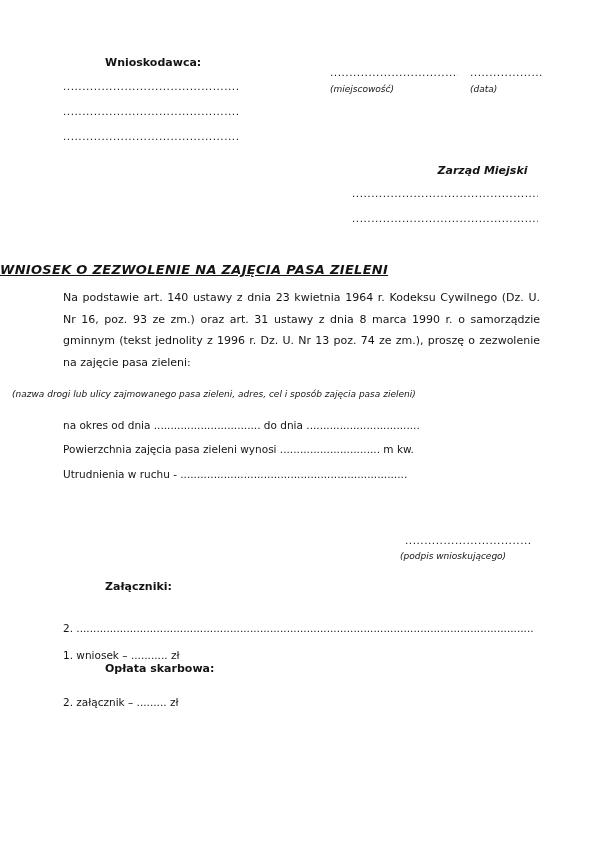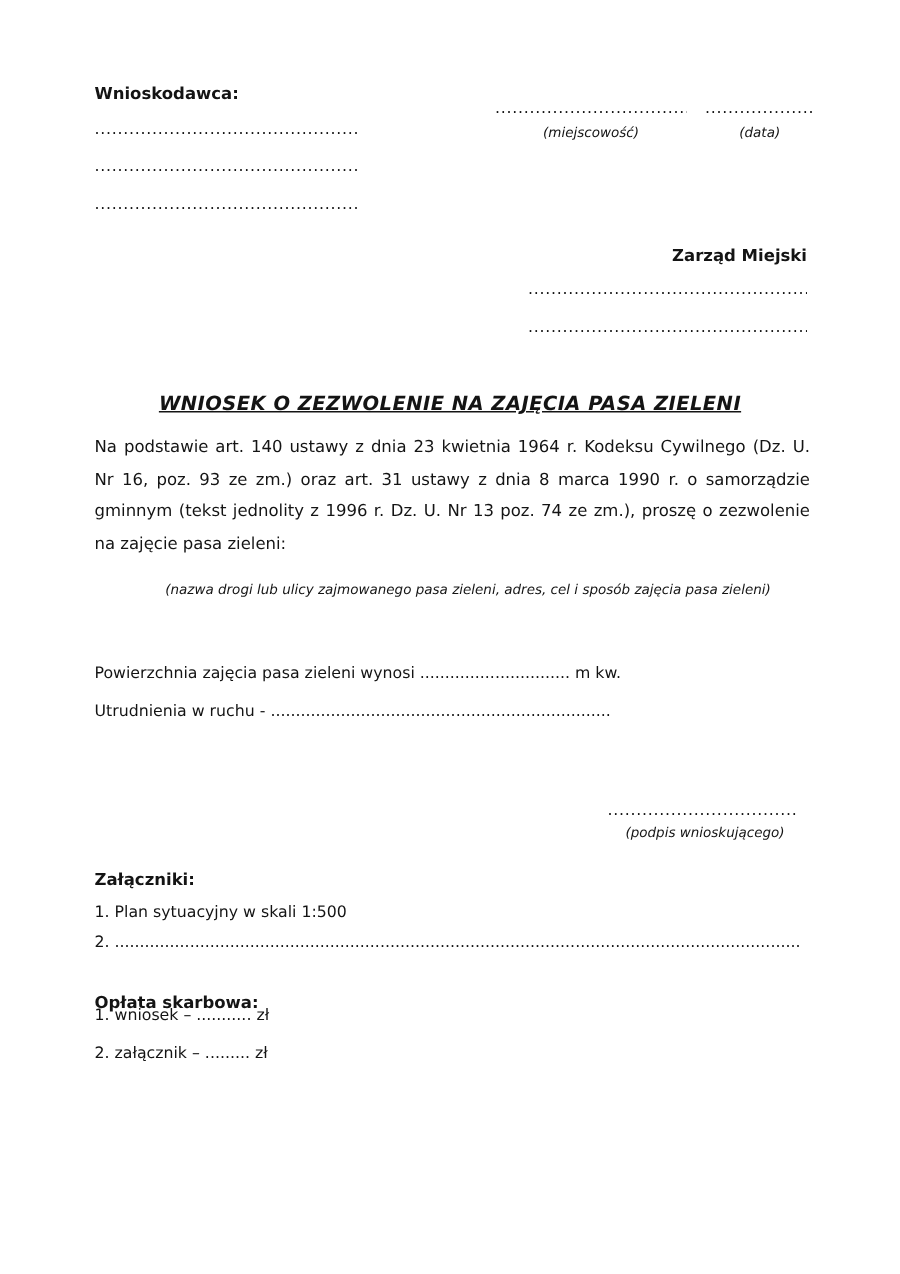--- a/index.html
+++ b/index.html
@@ -7,29 +7,29 @@
     position:relative;
     width:600px;
     height:849px;
     background:#ffffff;
     color:#141414;
     font-family:"DejaVu Sans","Liberation Sans",sans-serif;
     overflow:hidden;
   }
   .page > div{position:absolute;}
   .t{font-size:10.5px;line-height:13px;white-space:nowrap;}
-  .b{font-size:11px;font-weight:bold;line-height:14px;white-space:nowrap;}
+  .b{font-size:11px;font-weight:bold;line-height:14px;white-space:nowrap;margin-left:42px;}
   .dots{
     font-size:10.5px;line-height:13px;
     white-space:nowrap;overflow:hidden;
     letter-spacing:0.5px;
   }
   .small{font-size:9px;font-style:italic;line-height:11px;white-space:nowrap;}
-  .center{text-align:center;}
-  .right{text-align:right;}
+  .center{}
+  .right{text-align:center;font-style:italic;}
   .title{
     font-size:13px;font-weight:bold;font-style:italic;
     letter-spacing:0.3px;line-height:17px;white-space:nowrap;text-decoration:underline;
   }
   .para{
     font-size:11px;line-height:21.5px;
     text-align:justify;white-space:normal;
   }
 </style>
 </head>
@@ -50,27 +50,27 @@
   <div class="b right" style="left:343px;top:164px;width:195px">Zarząd Miejski</div>
   <div class="dots" style="left:352px;top:187px;width:186px">..........................................................</div>
   <div class="dots" style="left:352px;top:212px;width:186px">..........................................................</div>
 
   <div class="title center" style="left:0;top:261px;width:600px">WNIOSEK O ZEZWOLENIE NA ZAJĘCIA PASA ZIELENI</div>
 
   <div class="para" style="left:63px;top:287px;width:477px">Na podstawie art. 140 ustawy z dnia 23 kwietnia 1964 r. Kodeksu Cywilnego (Dz. U. Nr 16, poz. 93 ze zm.) oraz art. 31 ustawy z dnia 8 marca 1990 r. o samorządzie gminnym (tekst jednolity z 1996 r. Dz. U. Nr 13 poz. 74 ze zm.), proszę o zezwolenie na zajęcie pasa zieleni:</div>
 
   <div class="small center" style="left:12px;top:389px;width:600px">(nazwa drogi lub ulicy zajmowanego pasa zieleni, adres, cel i sposób zajęcia pasa zieleni)</div>
 
+  <div class="t" style="left:63px;top:419px">na okres od dnia ................................ do dnia ..................................</div>
   <div class="t" style="left:63px;top:443px">Powierzchnia zajęcia pasa zieleni wynosi .............................. m kw.</div>
   <div class="t" style="left:63px;top:468px">Utrudnienia w ruchu - ....................................................................</div>
 
   <div class="dots" style="left:405px;top:534px;width:126px">........................................</div>
   <div class="small center" style="left:400px;top:551px;width:140px">(podpis wnioskującego)</div>
 
   <div class="b" style="left:63px;top:580px">Załączniki:</div>
-  <div class="t" style="left:63px;top:602px">1. Plan sytuacyjny w skali 1:500</div>
   <div class="t" style="left:63px;top:622px;width:470px;overflow:hidden">2. ............................................................................................................................................</div>
 
   <div class="b" style="left:63px;top:662px">Opłata skarbowa:</div>
-  <div class="t" style="left:63px;top:671px">1. wniosek – ........... zł</div>
+  <div class="t" style="left:63px;top:649px">1. wniosek – ........... zł</div>
   <div class="t" style="left:63px;top:696px">2. załącznik – ......... zł</div>
 
 </div>
 
 </body></html>

